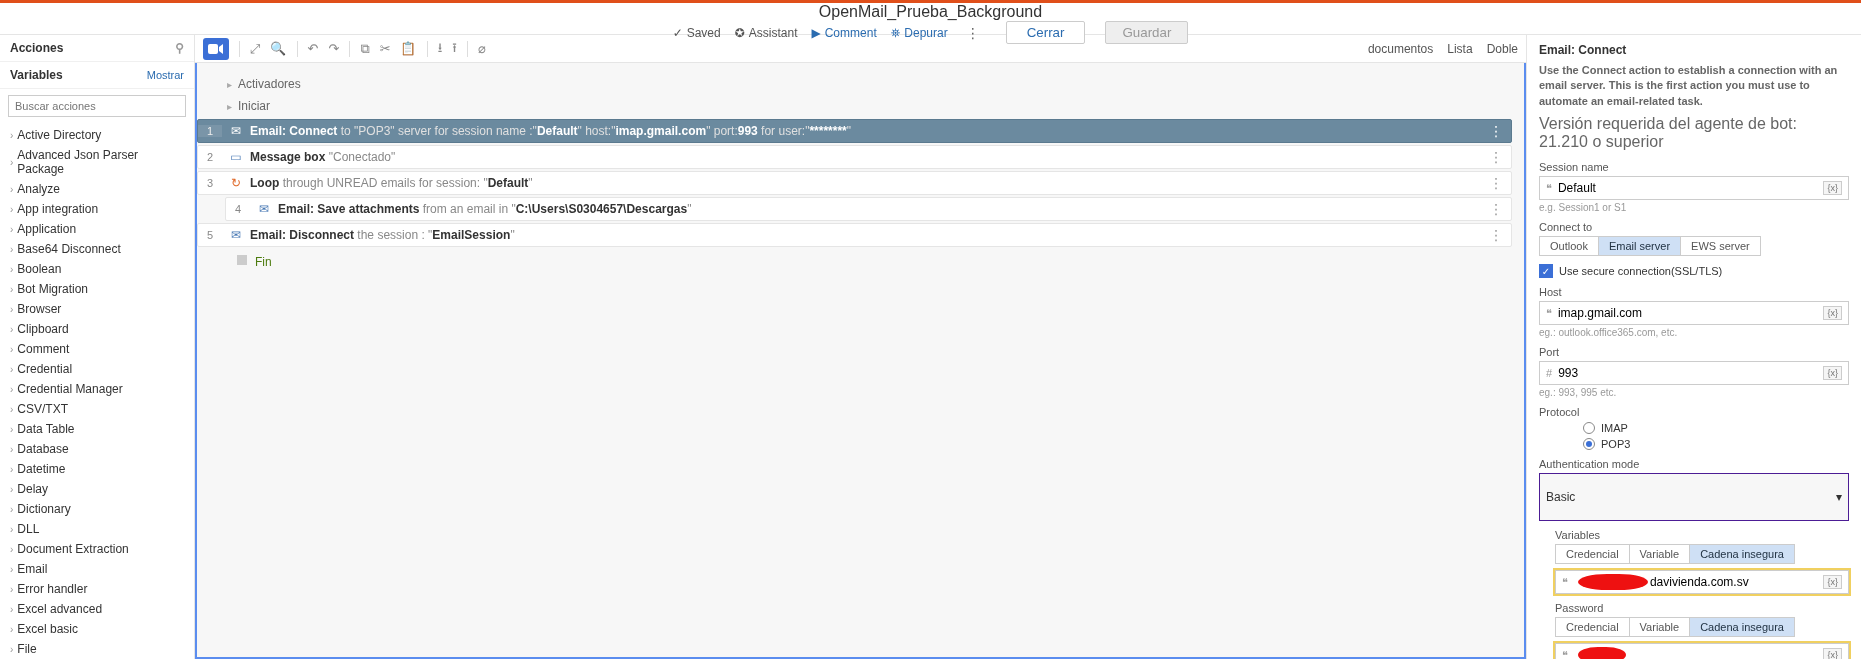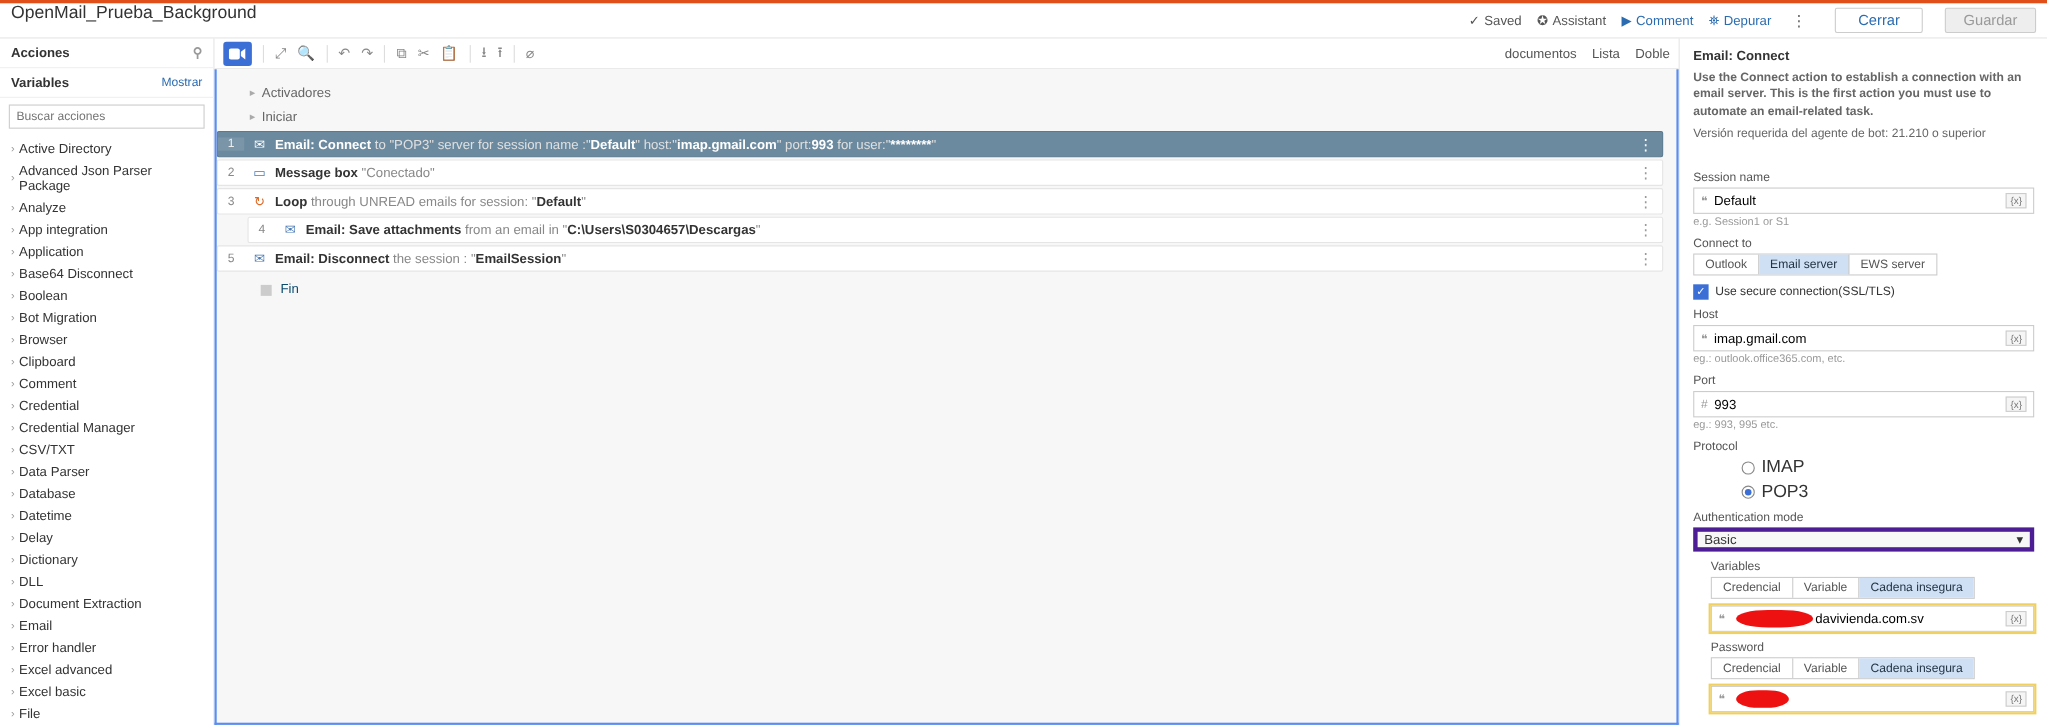--- a/index.html
+++ b/index.html
@@ -1,18 +1,18 @@
 <!DOCTYPE html>
 <html><head>
 <meta charset="utf-8">
 <style>
   * { box-sizing: border-box; margin: 0; padding: 0; font-family: "Segoe UI", Arial, sans-serif; }
   body { font-size: 12px; color: #333; background: #fff; overflow: hidden; }
   .orange-bar { height: 3px; background: #e04f1a; width: 100%; }
-  .topbar { display: flex; height: 32px; border-bottom: 1px solid #e5e5e5; padding: 0 10px; }
+  .topbar { display: flex; align-items: center; height: 32px; border-bottom: 1px solid #e5e5e5; padding: 0 10px; flex-direction: column; }
   .title { font-size: 16px; font-weight: 400; color: #333; flex: none; }
   .top-spacer { flex: 1; }
   .top-status { display: flex; align-items: center; gap: 14px; font-size: 12px; color: #555; }
   .top-status .item { display: flex; align-items: center; gap: 4px; color: #555; cursor: pointer; }
   .top-status .item.blue { color: #2b6cb0; }
   .close-btn { border: 1px solid #ccc; background: #fff; color: #2b6cb0; padding: 3px 20px; border-radius: 2px; cursor: pointer; margin-left: 8px; }
   .save-btn { border: 1px solid #ccc; background: #eee; color: #999; padding: 3px 16px; border-radius: 2px; margin-left: 6px; }
   .kebab { font-size: 14px; color: #666; cursor: pointer; padding: 0 4px; }
 
   .main { display: flex; height: calc(100vh - 35px); }
@@ -46,45 +46,45 @@
   .step-row .line-num { width: 24px; text-align: center; color: #888; font-size: 11px; margin-right: 6px; flex: none; }
   .step-row.selected .line-num { color: #eee; background: rgba(255,255,255,0.1); }
   .step-row .icon { width: 16px; margin-right: 6px; font-size: 12px; display: inline-flex; justify-content: center; }
   .step-row .txt { flex: 1; font-size: 12px; padding: 4px 0; }
   .step-row .txt .bold { font-weight: 600; }
   .step-row .txt .light { color: #888; }
   .step-row.selected .txt .light { color: #e0e0e0; }
   .step-row .kebab-row { color: #999; padding: 0 8px; cursor: pointer; font-size: 14px; }
   .step-row.selected .kebab-row { color: #fff; }
   .rows-wrap { padding-left: 0; }
-  .end-row { display: flex; align-items: flex-end; padding: 6px 0 4px 40px; color: #0c4a6e; }
+  .end-row { display: flex; align-items: flex-start; padding: 6px 0 4px 40px; color: #4d7c0f; }
   .end-row .sq { width: 10px; height: 10px; background: #ccc; margin-right: 8px; }
 
   
   .right-col { width: 334px; overflow-y: auto; padding: 8px 12px 20px 12px; }
   .right-title { font-size: 12px; font-weight: 600; padding-bottom: 6px; }
   .right-desc { font-size: 11px; color: #666; line-height: 1.4; margin-bottom: 6px; font-weight: bold; }
-  .right-ver { font-size: 11px; color: #666; margin-bottom: 28px; }
+  .right-ver { font-size: 16px; color: #666; margin-bottom: 10px; }
   .field-label { font-size: 11px; color: #555; margin-bottom: 3px; margin-top: 8px; }
   .field-input-wrap { display: flex; align-items: center; border: 1px solid #ccc; padding: 4px 6px; position: relative; }
   .field-input-wrap.highlight { outline: 2px solid #f0d060; }
   .field-input-wrap .quote-icon { color: #999; font-size: 11px; margin-right: 6px; }
   .field-input-wrap input { border: none; flex: 1; font-size: 12px; outline: none; background: transparent; }
   .field-input-wrap .var-btn { border: 1px solid #ccc; font-size: 9px; padding: 1px 3px; color: #777; cursor: pointer; background: #f5f5f5; }
   .hint { font-size: 10px; color: #999; margin-top: 2px; }
   .tab-group { display: flex; border: 1px solid #ccc; width: fit-content; margin-top: 0; }
   .tab-group .tab { padding: 3px 10px; font-size: 11px; color: #555; cursor: pointer; border-right: 1px solid #ccc; }
   .tab-group .tab:last-child { border-right: none; }
   .tab-group .tab.active { background: #cfe0f5; color: #234; }
   .check-row { display: flex; align-items: center; gap: 6px; margin-top: 8px; font-size: 11px; }
   .check-row .chk { width: 14px; height: 14px; background: #3b6fd6; color: #fff; display: flex; align-items: center; justify-content: center; font-size: 10px; }
-  .radio-row { display: flex; align-items: center; gap: 6px; margin-top: 4px; font-size: 16px; padding-left: 44px; }
+  .radio-row { display: flex; align-items: center; gap: 6px; margin-top: 4px; font-size: 11px; padding-left: 44px; }
   .radio-row .r { width: 12px; height: 12px; border-radius: 50%; border: 1px solid #888; display: flex; align-items: center; justify-content: center; }
   .radio-row .r.sel::after { content: ""; width: 6px; height: 6px; background: #3b6fd6; border-radius: 50%; }
-  .select-box { border: 4px solid #4c1d95; padding: 0 6px; display: flex; justify-content: space-between; align-items: center; font-size: 12px; background: #f7f7f7; cursor: pointer; }
+  .select-box { border: 1px solid #4c1d95; padding: 16px 6px; display: flex; justify-content: space-between; align-items: center; font-size: 12px; background: #f7f7f7; cursor: pointer; }
   .sub-indent { margin-left: 16px; }
   .redact { position: absolute; background: #e11; border-radius: 50% / 60%; height: 16px; }
 </style>
 </head>
 <body>
 
 <div class="orange-bar"></div>
 
 <div class="topbar">
   <div class="title">OpenMail_Prueba_Background</div>
@@ -178,21 +178,21 @@
         <div class="action-item">
           <span class="chev">›</span>
           <span>Credential Manager</span>
         </div>
         <div class="action-item">
           <span class="chev">›</span>
           <span>CSV/TXT</span>
         </div>
         <div class="action-item">
           <span class="chev">›</span>
-          <span>Data Parser</span>
+          <span>Data Table</span>
         </div>
         <div class="action-item">
           <span class="chev">›</span>
           <span>Database</span>
         </div>
         <div class="action-item">
           <span class="chev">›</span>
           <span>Datetime</span>
         </div>
         <div class="action-item">

